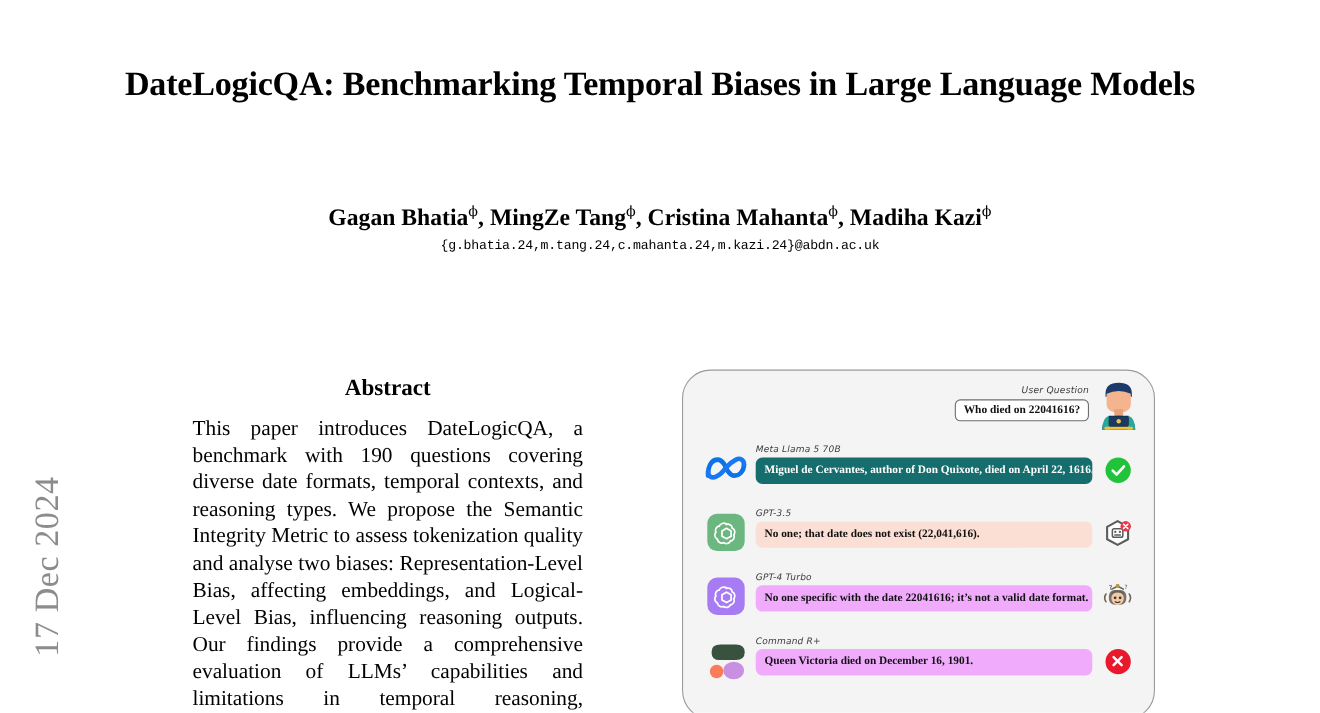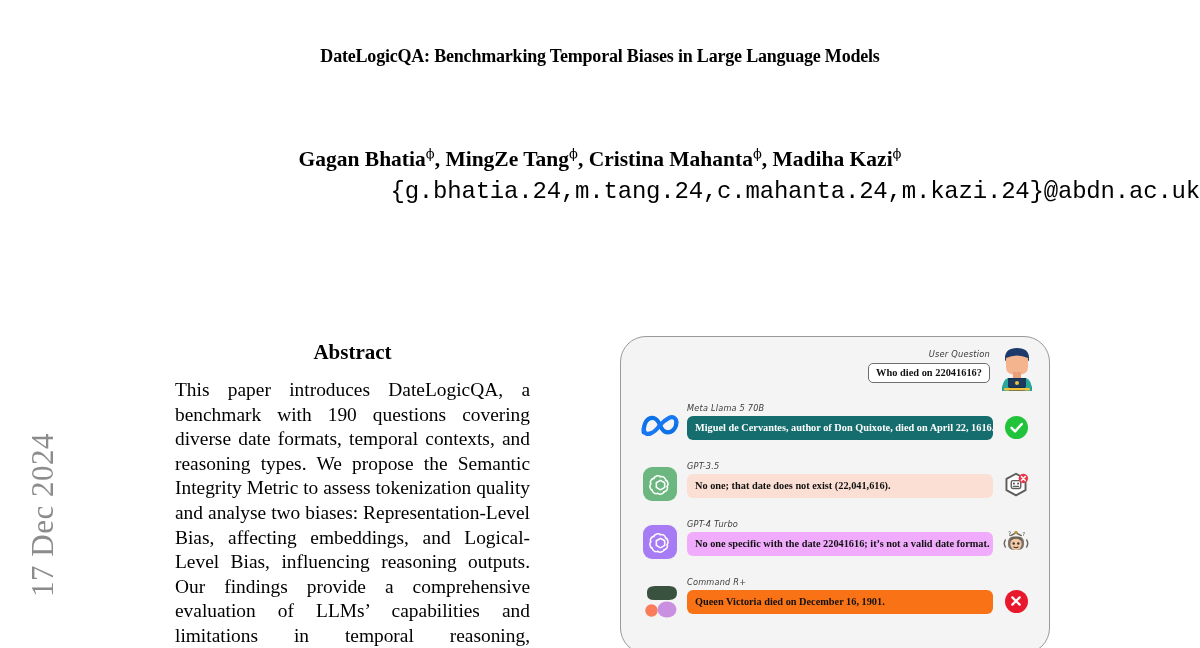--- a/index.html
+++ b/index.html
@@ -34,24 +34,24 @@
   }
 
   
   .paper-head {
     position: absolute;
     left: 0;
     top: 0;
     width: 1200px;
   }
   .paper-title {
-    margin: 0;
+    margin: 12px;
     padding-top: 46px;
     text-align: center;
-    font-size: 18px;
+    font-size: 31px;
     font-weight: bold;
     letter-spacing: -0.2px;
     font-family: "Liberation Serif", "DejaVu Serif", serif;
   }
   .author-line {
     margin: 0;
     padding-top: 79px;
     text-align: center;
     font-size: 21.5px;
     font-weight: bold;
@@ -64,22 +64,22 @@
   }
   .affiliation {
     margin: 0;
     padding-top: 5px;
     text-align: center;
     font-size: 21px;
   }
   .emails {
     margin: 0;
     padding-top: 6px;
-    text-align: right;
-    font-size: 24px;
+    text-align: center;
+    font-size: 12px;
     font-family: "Liberation Mono", "DejaVu Sans Mono", monospace;
     letter-spacing: -0.2px;
   }
 
   
   .abstract-col {
     position: absolute;
     left: 175px;
     top: 340px;
     width: 355px;
@@ -384,21 +384,21 @@
         <div class="cohere-mark">
           <svg viewBox="0 0 38 36" width="38" height="36" aria-hidden="true">
             <path d="M5 9 Q5 3 13 3 L27 3 Q35 3 35 10 Q35 17 27 17 L12 17 Q5 17 5 11 Z" fill="#39513f"></path>
             <circle cx="9.5" cy="27.5" r="6.2" fill="#f97c5b"></circle>
             <ellipse cx="25" cy="26.5" rx="9.5" ry="8" fill="#c98fe0"></ellipse>
           </svg>
         </div>
       </div>
       <div class="msg-cell">
         <div class="model-name">Command R+</div>
-        <div class="answer-bubble" style="background:#f97316;color:#111111">Queen Victoria died on December 16, 1901.</div>
+        <div class="answer-bubble" style="background:#f0abfc;color:#111111">Queen Victoria died on December 16, 1901.</div>
       </div>
       <div class="verdict-cell">
         <div class="badge-circle bad">
           <svg viewBox="0 0 24 24" width="16" height="16" aria-hidden="true">
             <path d="M6.5 6.5 L17.5 17.5 M17.5 6.5 L6.5 17.5" fill="none" stroke="#ffffff" stroke-width="3.4" stroke-linecap="round"></path>
           </svg>
         </div>
       </div>
     </div>
 

